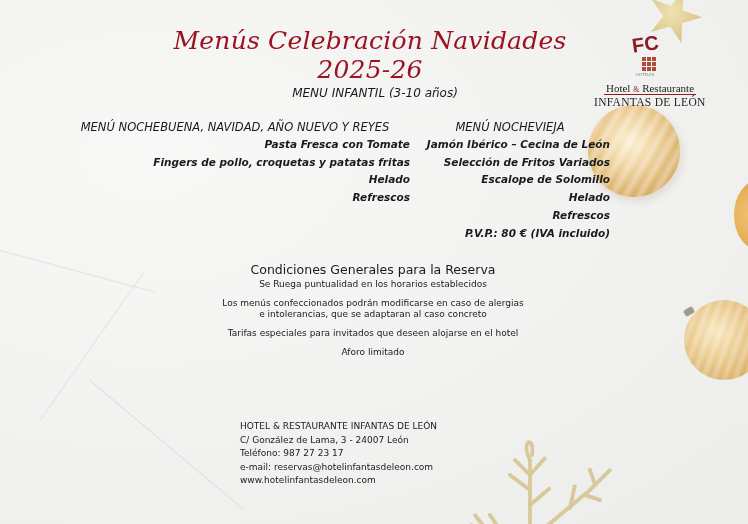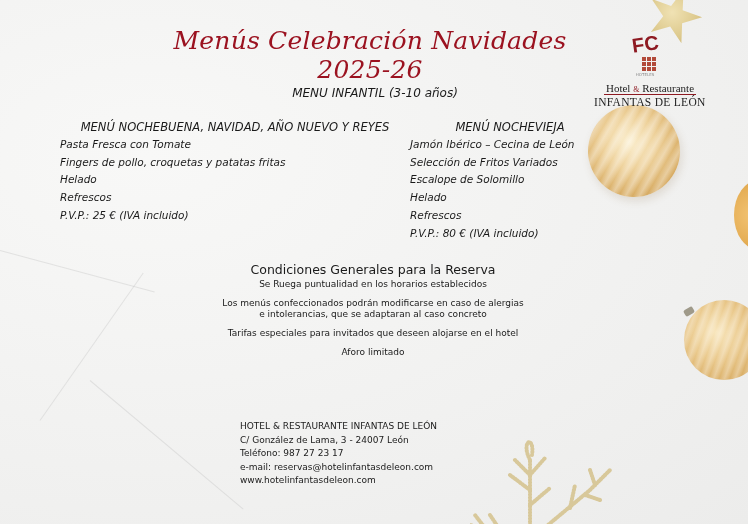--- a/index.html
+++ b/index.html
@@ -41,21 +41,21 @@
     .logo-line1 {
       font-family: "Liberation Serif", serif; font-size: 11px; color: #222; margin-top: 1px;
       border-bottom: 1px solid #8e1a22; display: inline-block; padding: 0 2px;
     }
     .logo-line1 .amp { color: #8e1a22; font-size: 8px; }
     .logo-line2 {
       font-family: "Liberation Serif", serif; font-size: 11.5px; color: #222; letter-spacing: 0.3px;
       white-space: nowrap; margin-left: -6px;
     }
 
-    .italic-block { font-style: italic; font-size: 10.5px; text-align: left; line-height: 17.7px; }
+    .italic-block { font-style: italic; font-size: 10.5px; text-align: right; line-height: 17.7px; font-weight: bold; }
     .subtitle {
       position: absolute; left: 270px; top: 86px; width: 210px; text-align: center;
       font-style: italic; font-size: 12px;
     }
     .menu-left { position: absolute; left: 60px; top: 119px; width: 350px; }
     .menu-right { position: absolute; left: 410px; top: 119px; width: 200px; }
     .menu-heading { font-style: italic; font-size: 11.5px; text-align: center; line-height: 17px; }
 
     .conditions { position: absolute; left: 190px; top: 262px; width: 366px; text-align: center; }
     .cond-title { font-size: 12.5px; margin-bottom: 2px; }
@@ -134,21 +134,20 @@
 
   <div class="subtitle">MENU INFANTIL (3-10 años)</div>
 
   <div class="menu-left">
     <div class="menu-heading">MENÚ NOCHEBUENA, NAVIDAD, AÑO NUEVO Y REYES</div>
     <div class="italic-block">
       <div>Pasta Fresca con Tomate</div>
       <div>Fingers de pollo, croquetas y patatas fritas</div>
       <div>Helado</div>
       <div>Refrescos</div>
-      <div>P.V.P.: 25 € (IVA incluido)</div>
     </div>
   </div>
 
   <div class="menu-right">
     <div class="menu-heading">MENÚ NOCHEVIEJA</div>
     <div class="italic-block">
       <div>Jamón Ibérico – Cecina de León</div>
       <div>Selección de Fritos Variados</div>
       <div>Escalope de Solomillo</div>
       <div>Helado</div>

